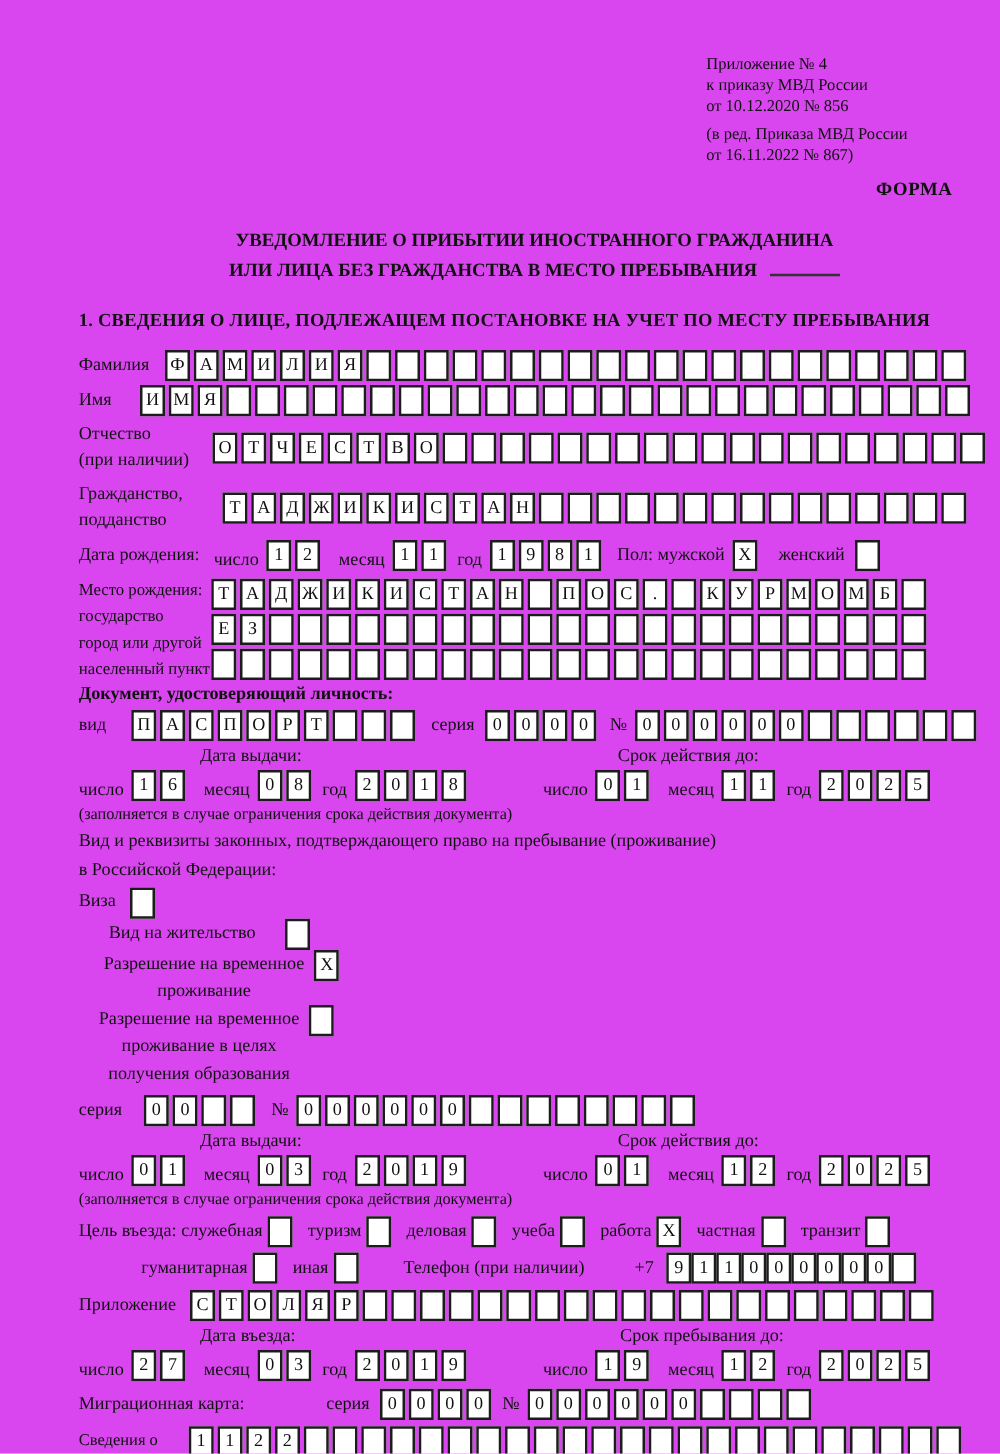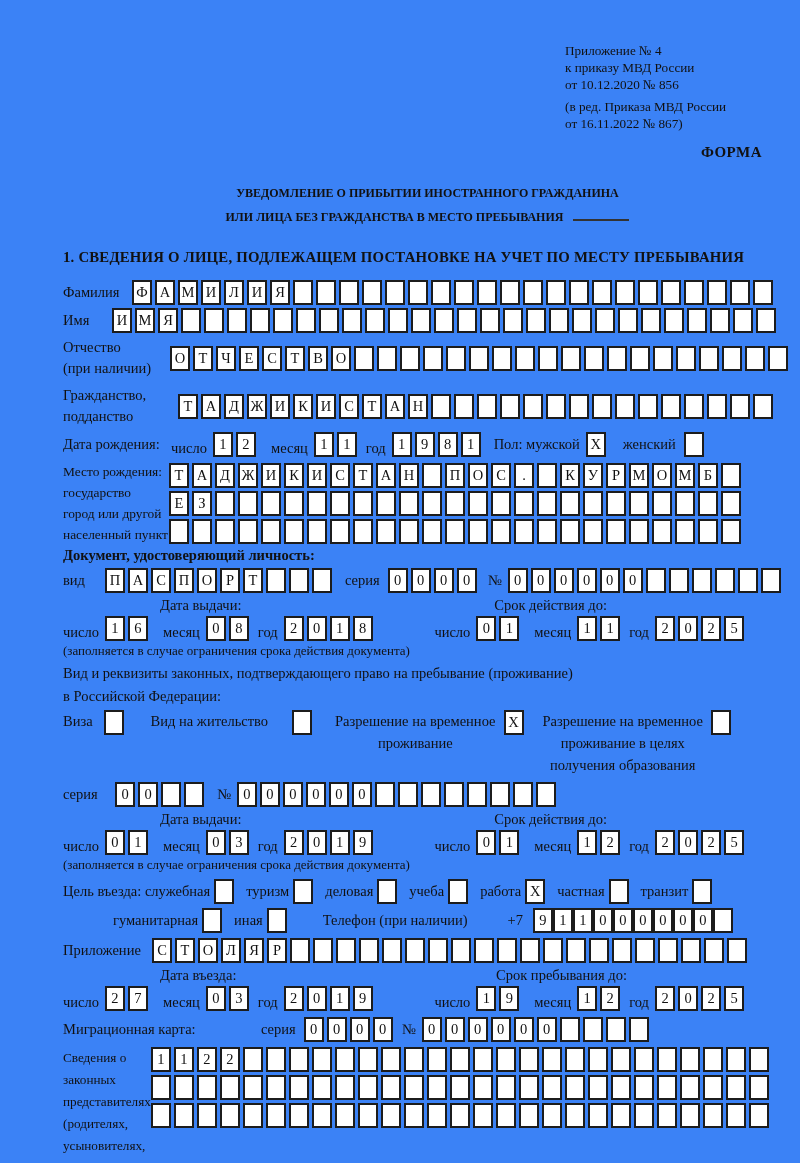--- a/index.html
+++ b/index.html
@@ -1,33 +1,33 @@
 <!DOCTYPE html>
 <html lang="ru"><head>
 <meta charset="utf-8">
 <style>
   * { margin:0; padding:0; box-sizing:border-box; }
   html,body { background:#ffffff; }
   .page {
     position:relative;
     width:800px; height:1163px;
     margin:0 auto;
-    background:#3b82f6;
+    background:#d946ef;
     color:#111;
     font-family:"Liberation Serif","DejaVu Serif",serif;
     font-size:14.5px;
     padding:42px 8px 0 63px;
     overflow:hidden;
   }
   
   .appendix { margin-left:502px; width:235px; font-size:13.2px; line-height:17px; }
   .appendix .gap { height:5px; }
   .forma { text-align:right; padding-right:30px; font-weight:bold; font-size:15px; margin-top:12px; letter-spacing:.5px; }
   
-  .title { text-align:center; font-weight:bold; font-size:12px; line-height:24px; margin-top:20px; }
+  .title { text-align:center; font-weight:bold; font-size:15px; line-height:24px; margin-top:20px; }
   .blank-line { display:inline-block; width:56px; border-bottom:2px solid #333; margin-left:10px; vertical-align:baseline; }
   .section-heading { font-weight:bold; font-size:14.8px; margin-top:20px; letter-spacing:.2px; }
   
   .row { display:flex; align-items:center; white-space:nowrap; margin-top:3px; }
   .row.top { align-items:center; }
   .lbl { flex:0 0 auto; }
   .lbl2 { line-height:21px; }
   .cells { display:inline-flex; flex:0 0 auto; }
   .cell {
     display:inline-block; flex:0 0 auto;
@@ -45,21 +45,21 @@
   .dh-left { margin-left:97px; }
   .dh-right { margin-left:auto; margin-right:185px; }
   .date-row { display:flex; align-items:center; white-space:nowrap; margin-top:2px; }
   .dgroup { display:flex; align-items:flex-end; }
   .dgroup .dl { margin-right:6px; }
   .dgroup .dl.mid { margin-left:12px; }
   .dgroup .dl.short { margin-left:6px; }
   .date-row .right { margin-left:auto; margin-right:45px; }
   .footnote { padding-right:42px; font-size:13px; margin-top:2px; }
   
-  .opts { display:flex; align-items:flex-start; white-space:normal; margin-top:5px; }
+  .opts { display:flex; align-items:flex-start; white-space:normal; margin-top:5px;flex-direction:column; }
   .opt { display:flex; align-items:flex-start; }
   .opt .olabel { text-align:center; line-height:22px; }
   .opt .cell { margin-left:8px; }
   
   .purpose .pl { margin-right:4px; }
   .purpose .cell { margin-right:0; }
   .psp { display:inline-block; width:12px; }
   
   .rep { display:flex; align-items:flex-start; margin-top:5px; }
   .rep-labels { flex:0 0 82px; font-size:13.2px; line-height:22px; white-space:nowrap; }

